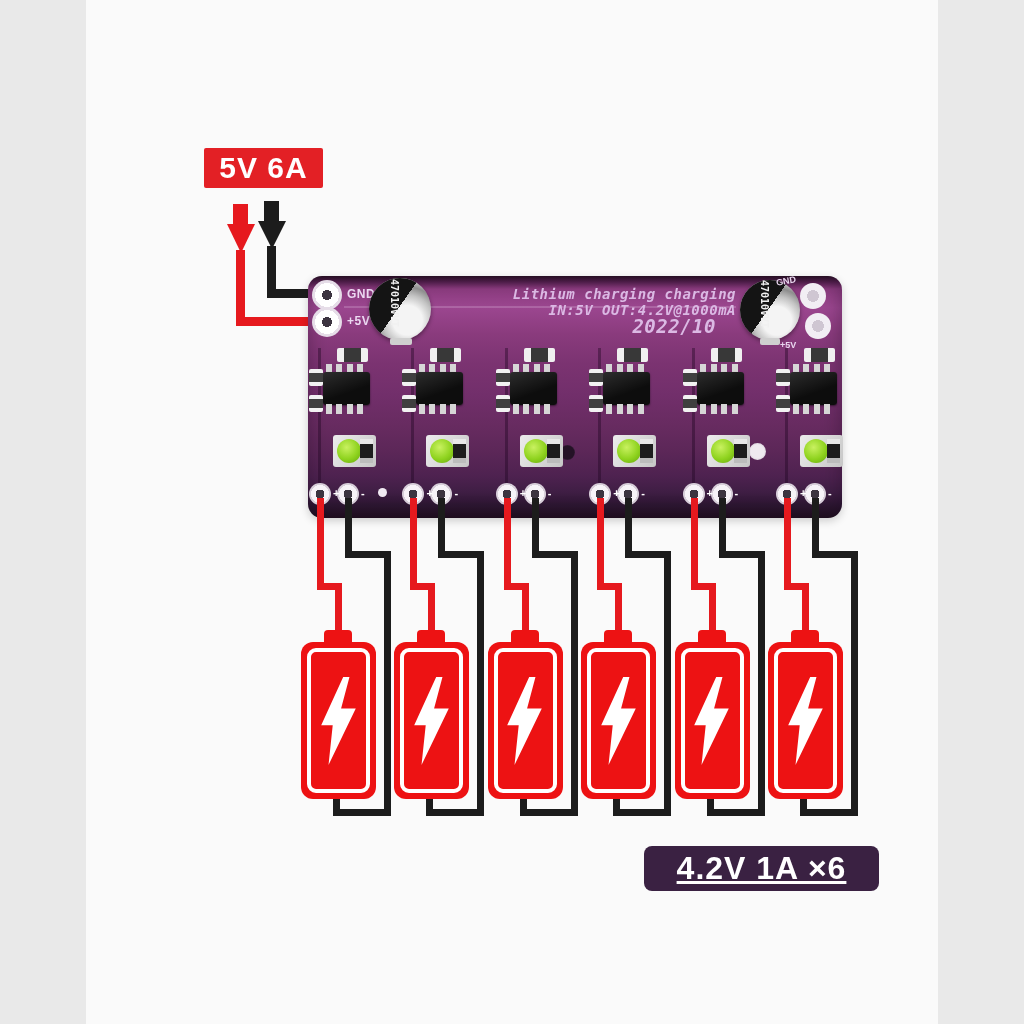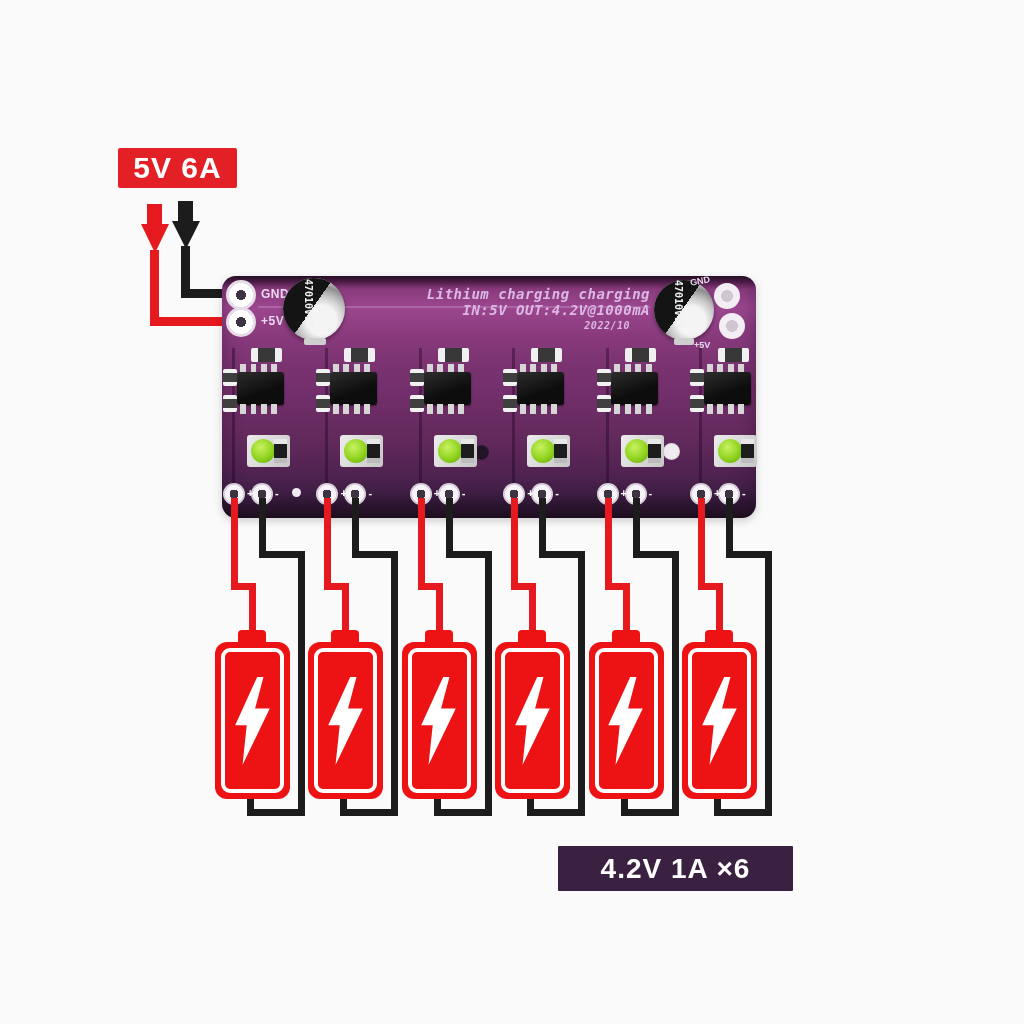--- a/index.html
+++ b/index.html
@@ -1,17 +1,17 @@
 <!DOCTYPE html>
 <html style="--wire-red: #e6191e; --wire-black: #1c1c1c; --battery-red: #ed1213; --label-red: #e32025; --label-purple: #3a2142; --led-green: #8fd31f; --board-purple: #7b3371;"><head>
 <meta charset="utf-8">
 <style>
   html,body{margin:0;padding:0;background:#e9e9e9;}
   .canvas{
-    position:relative;width:1024px;height:1024px;margin:0 auto;
+    position:relative;width:852px;height:1024px;margin:0 auto;
     background:#fafafa;overflow:hidden;
     font-family:"Liberation Sans",sans-serif;
   }
   .abs{position:absolute;}
 
   
   .input-label{
     left:118px;top:148px;width:119px;height:40px;
     background:var(--label-red);color:#fff;
     font-size:30px;font-weight:bold;letter-spacing:1px;
@@ -66,21 +66,21 @@
     font-family:"DejaVu Sans Mono",monospace;font-size:10px;font-weight:bold;
     color:#f0f0f0;line-height:10px;text-align:center;white-space:pre;}
   .cap-lead{left:82px;top:62px;width:22px;height:7px;background:#cfcfcf;border-radius:2px;}
   .cap-lead2{left:452px;top:62px;width:20px;height:7px;background:#cfcfcf;border-radius:2px;}
 
   .board-title{
     left:180px;top:10px;width:248px;text-align:right;
     font-family:"DejaVu Sans Mono",monospace;font-style:italic;font-weight:bold;
     font-size:14px;line-height:16px;letter-spacing:.5px;color:#dbb9e4;
   }
-  .board-title .date{padding-right:20px;font-size:10px;}
+  .board-title .date{padding-right:20px;font-size:19px;}
 
   .aux-pad{width:26px;height:26px;border-radius:50%;
     background:radial-gradient(circle,#cfc6d2 0 6px,#f2eef4 6px);}
   .aux-gnd{left:492px;top:7px;}
   .aux-5vp{left:497px;top:37px;}
   .aux-lbl{font-size:9px;font-weight:bold;color:#e9d6ef;}
   .aux-lbl-gnd{left:468px;top:0px;transform:rotate(-10deg);}
   .aux-lbl-5v{left:472px;top:64px;}
 
   .hole-a{left:252px;top:169px;width:15px;height:15px;border-radius:50%;
@@ -141,23 +141,23 @@
   .battery{left:215px;top:642px;width:75px;height:157px;border-radius:12px;
     background:var(--battery-red);}
   .bat-cap{position:absolute;left:23px;top:-12px;width:28px;height:14px;
     background:var(--battery-red);border-radius:4px 4px 1px 1px;}
   .bat-inner{position:absolute;inset:6px;border:4.5px solid #fff;border-radius:9px;}
   .bolt{position:absolute;left:50%;top:50%;transform:translate(-50%,-50%);}
 
   
   .output-label{
     left:558px;top:846px;width:235px;height:45px;
-    background:var(--label-purple);color:#fff;border-radius:1px;
-    font-size:28px;font-weight:bold;letter-spacing:1px;
-    display:flex;align-items:center;justify-content:center;z-index:5;
+    background:var(--label-purple);color:#fff;border-radius:8px;
+    font-size:32px;font-weight:bold;letter-spacing:1px;
+    display:flex;align-items:center;justify-content:center;z-index:5;text-decoration:underline;
   }
 </style>
 </head>
 <body>
 
 <div class="canvas">
 
   <div class="abs input-label">5V 6A</div>
 
   <div class="abs shaft red-fill arrow-red-shaft"></div>

